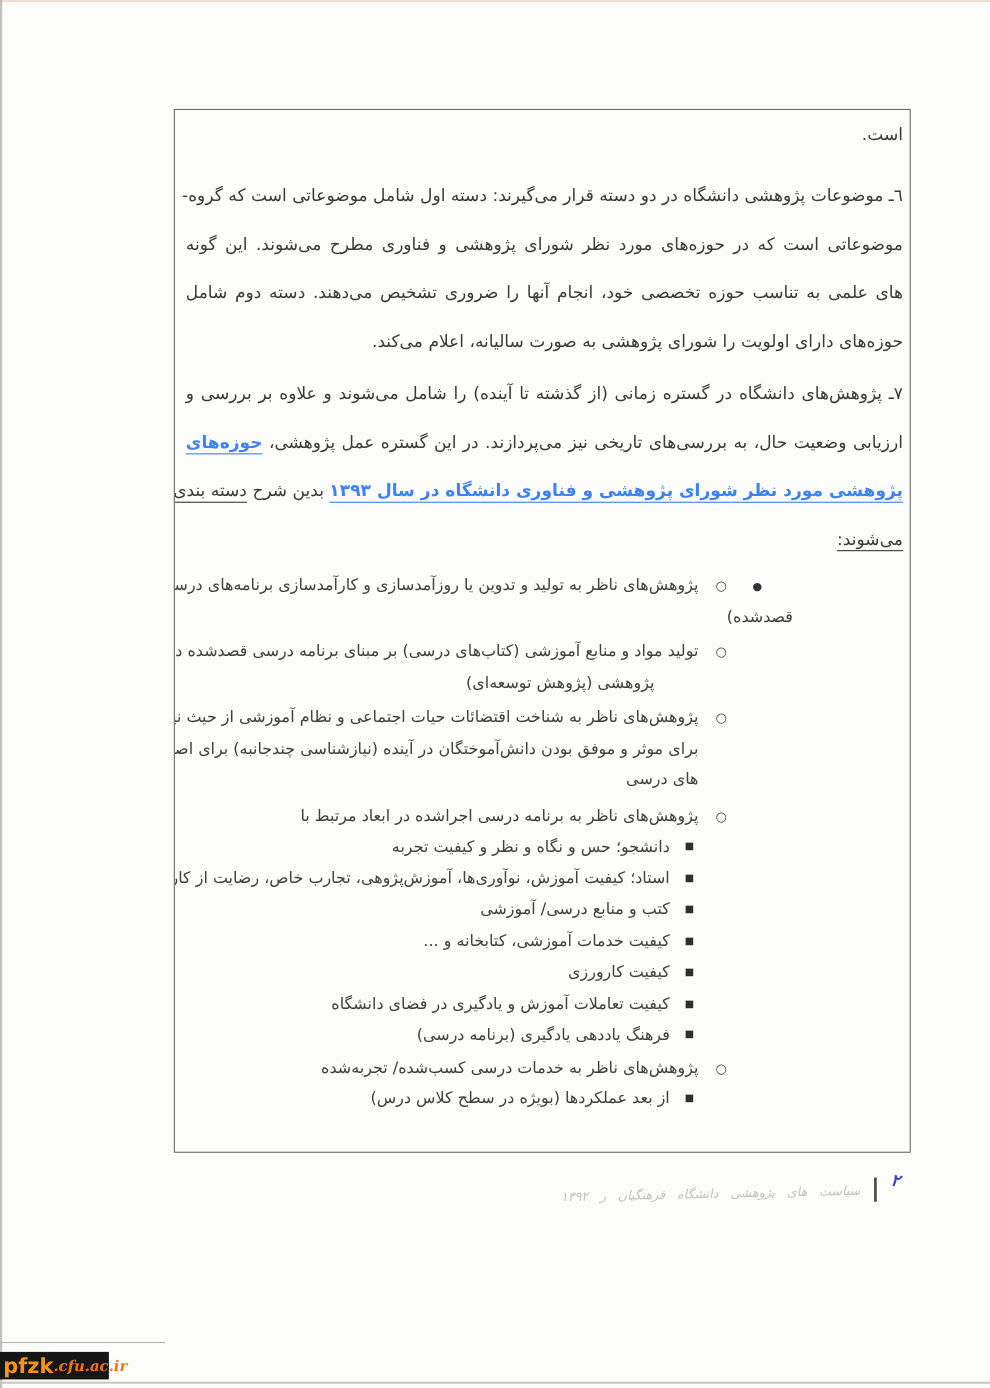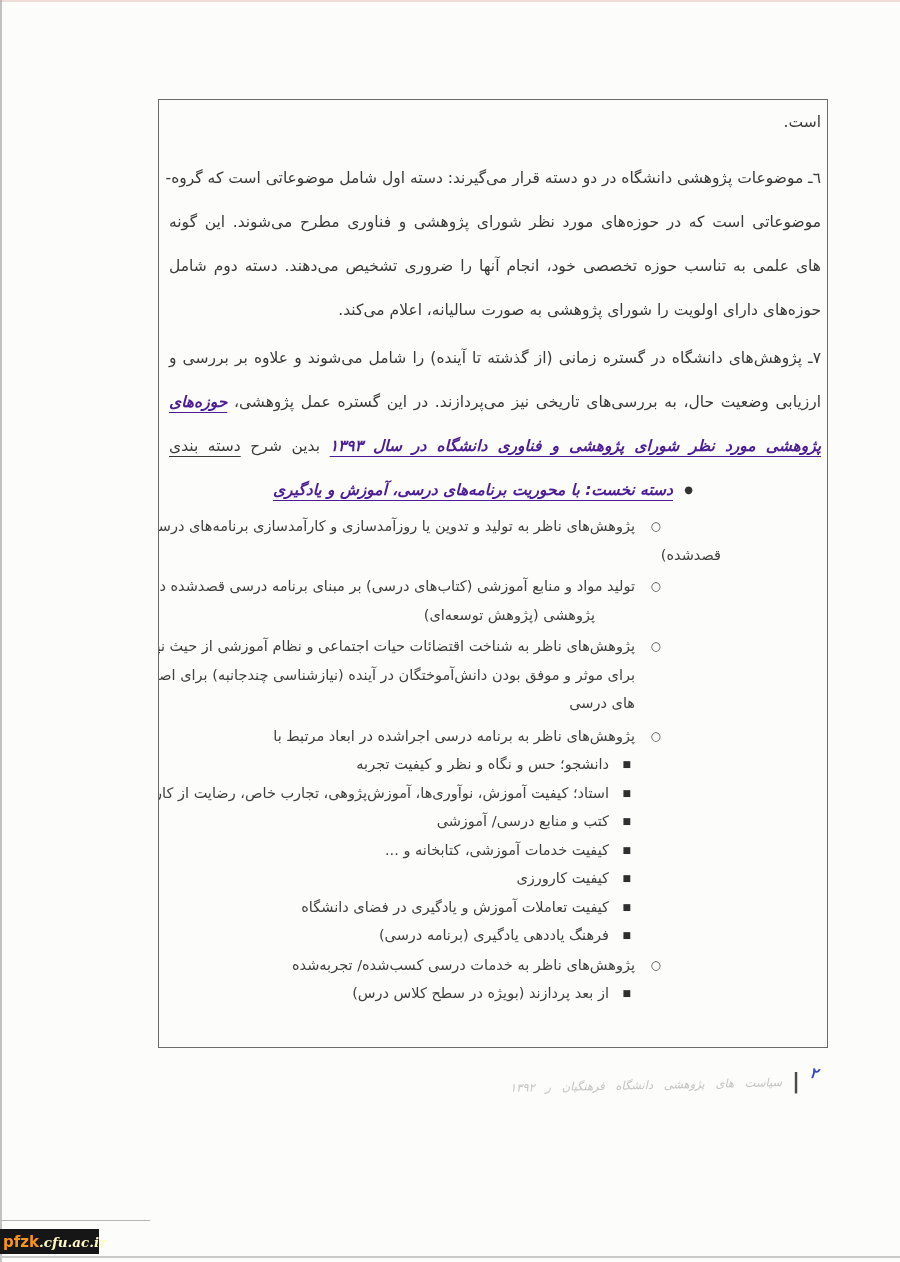--- a/index.html
+++ b/index.html
@@ -23,21 +23,21 @@
   .ln{position:relative;white-space:nowrap;text-align:right;}
   .ln.just{text-align:justify;text-align-last:justify;}
   .para{font-size:15.5px;line-height:44px;}
   .heading{font-size:15.5px;line-height:32px;}
   .item{font-size:14.5px;line-height:28.5px;color:#404040;}
   .ind-l1{padding-right:148px;}
   .ind-l2{padding-right:186px;}
   .ind-l3{padding-right:212px;}
   .ind-c1{padding-right:100px;}
   .ind-c2{padding-right:226px;}
-  .seg-b{font-weight:bold;color:#4c1d95;font-style:italic;}
+  .seg-b{font-weight:bold;color:#3b82f6;}
   .seg-u{text-decoration:underline;text-underline-offset:5px;text-decoration-thickness:1px;}
   .marker{position:absolute;top:0;color:#333;}
   .marker.disc{right:128px;font-size:10px;}
   .marker.circle{right:160px;font-size:12px;color:#444;}
   .marker.square{right:190px;font-size:9px;color:#2f2f2f;}
 
   
   .footer-row{
     position:absolute;top:1066px;right:82px;height:40px;
     display:flex;flex-direction:row;align-items:flex-start;gap:10px;direction:rtl;
@@ -47,21 +47,21 @@
   .footer-note{
     color:#c3c3c0;font-size:11.5px;font-style:italic;letter-spacing:1.5px;word-spacing:7px;
     transform:rotate(-1.2deg);position:relative;top:12px;white-space:nowrap;
   }
   
   .watermark{
     position:absolute;left:0;top:1229px;width:99px;height:25px;background:#161616;
     display:flex;align-items:center;justify-content:flex-start;direction:ltr;
     padding-left:3px;box-sizing:border-box;
   }
-  .wm-b{font-weight:bold;font-size:15px;font-family:"DejaVu Sans",sans-serif;}
+  .wm-b{font-weight:bold;font-size:19px;font-family:"DejaVu Sans",sans-serif;}
   .wm-i{font-weight:bold;font-style:italic;font-size:13.5px;font-family:"DejaVu Serif",serif;}
 </style>
 </head>
 <body>
 
 <div class="page">
 
   <div class="edge-top"></div>
   <div class="edge-left"></div>
   <div class="edge-bottom"></div>
@@ -70,45 +70,46 @@
   <div class="doc-box">
     <div>
         <div class="ln para"><span>است.</span></div>
         <div class="ln para just" style="margin-top: 12px; margin-left: 35px;"><span>٦ـ موضوعات پژوهشی دانشگاه در دو دسته قرار می‌گیرند: دسته اول شامل موضوعاتی است که گروه-</span></div>
         <div class="ln para just"><span>موضوعاتی است که در حوزه‌های مورد نظر شورای پژوهشی و فناوری مطرح می‌شوند. این گونه</span></div>
         <div class="ln para just"><span>های علمی به تناسب حوزه تخصصی خود، انجام آنها را ضروری تشخیص می‌دهند. دسته دوم شامل</span></div>
         <div class="ln para"><span>حوزه‌های دارای اولویت را شورای پژوهشی به صورت سالیانه، اعلام می‌کند.</span></div>
         <div class="ln para just" style="margin-top: 4px;"><span>٧ـ پژوهش‌های دانشگاه در گستره زمانی (از گذشته تا آینده) را شامل می‌شوند و علاوه بر بررسی و</span></div>
         <div class="ln para just"><span>ارزیابی وضعیت حال، به بررسی‌های تاریخی نیز می‌پردازند. در این گستره عمل پژوهشی، </span><span class="seg-b seg-u">حوزه‌های</span></div>
         <div class="ln para just"><span class="seg-b seg-u">پژوهشی مورد نظر شورای پژوهشی و فناوری دانشگاه در سال ۱۳۹۳</span><span> بدین شرح </span><span class="seg-u">دسته بندی</span></div>
-        <div class="ln heading ind-l1" style="margin-top: 6px;"><span class="marker disc">●</span><span class="seg-b seg-u">دسته نخست: با محوریت برنامه‌های درسی، آموزش و یادگیری</span></div>
+        <div class="ln para"><span class="seg-u">می‌شوند:</span></div>
+        <div class="ln heading ind-l1" style="margin-top: 6px;"><span class="marker disc">●</span></div>
         <div class="ln item ind-l2 just" style="margin-top: 6px;"><span class="marker circle">○</span><span>پژوهش‌های ناظر به تولید و تدوین یا روزآمدسازی و کارآمدسازی برنامه‌های درسی (برنامه</span></div>
         <div class="ln item ind-c1"><span>قصدشده)</span></div>
         <div class="ln item ind-l2 just" style="margin-top: 3px;"><span class="marker circle">○</span><span>تولید مواد و منابع آموزشی (کتاب‌های درسی) بر مبنای برنامه درسی قصدشده در قالب طرح</span></div>
         <div class="ln item ind-c2"><span>پژوهشی (پژوهش توسعه‌ای)</span></div>
         <div class="ln item ind-l2 just" style="margin-top: 3px;"><span class="marker circle">○</span><span>پژوهش‌های ناظر به شناخت اقتضائات حیات اجتماعی و نظام آموزشی از حیث نیازهای یادگیری</span></div>
         <div class="ln item ind-l2 just"><span>برای موثر و موفق بودن دانش‌آموختگان در آینده (نیازشناسی چندجانبه) برای اصلاح برنامه</span></div>
         <div class="ln item ind-l2"><span>های درسی</span></div>
         <div class="ln item ind-l2" style="margin-top: 4px;"><span class="marker circle">○</span><span>پژوهش‌های ناظر به برنامه درسی اجراشده در ابعاد مرتبط با</span></div>
         <div class="ln item ind-l3"><span class="marker square">■</span><span>دانشجو؛ حس و نگاه و نظر و کیفیت تجربه</span></div>
         <div class="ln item ind-l3"><span class="marker square">■</span><span>استاد؛ کیفیت آموزش، نوآوری‌ها، آموزش‌پژوهی، تجارب خاص، رضایت از کار و ...</span></div>
         <div class="ln item ind-l3"><span class="marker square">■</span><span>کتب و منابع درسی/ آموزشی</span></div>
         <div class="ln item ind-l3"><span class="marker square">■</span><span>کیفیت خدمات آموزشی، کتابخانه و ...</span></div>
         <div class="ln item ind-l3"><span class="marker square">■</span><span>کیفیت کارورزی</span></div>
         <div class="ln item ind-l3"><span class="marker square">■</span><span>کیفیت تعاملات آموزش و یادگیری در فضای دانشگاه</span></div>
         <div class="ln item ind-l3"><span class="marker square">■</span><span>فرهنگ یاددهی یادگیری (برنامه درسی)</span></div>
         <div class="ln item ind-l2" style="margin-top: 1px;"><span class="marker circle">○</span><span>پژوهش‌های ناظر به خدمات درسی کسب‌شده/ تجربه‌شده</span></div>
-        <div class="ln item ind-l3"><span class="marker square">■</span><span>از بعد پردازند (بویژه در سطح کلاس درس)</span></div>
+        <div class="ln item ind-l3"><span class="marker square">■</span><span>از بعد عملکردها (بویژه در سطح کلاس درس)</span></div>
       </div>
   </div>
 
   <div class="footer-row">
     <span class="pageno" style="color: rgb(57, 70, 200);">۲</span>
     <span class="footer-bar">|</span>
     <span class="footer-note" style="color: rgb(195, 195, 192);">سیاست های پژوهشی دانشگاه فرهنگیان ر ۱۳۹۲</span>
   </div>
 
   <div class="watermark" style="background: rgb(22, 22, 22);">
     <span class="wm-b" style="color: rgb(247, 148, 29);">pfzk</span>
-      <span class="wm-i" style="color: #fef9c3;">.cfu.ac.ir</span>
+      <span class="wm-i" style="color: #f97316;">.cfu.ac.ir</span>
   </div>
 
 </div>
 
 </body></html>

